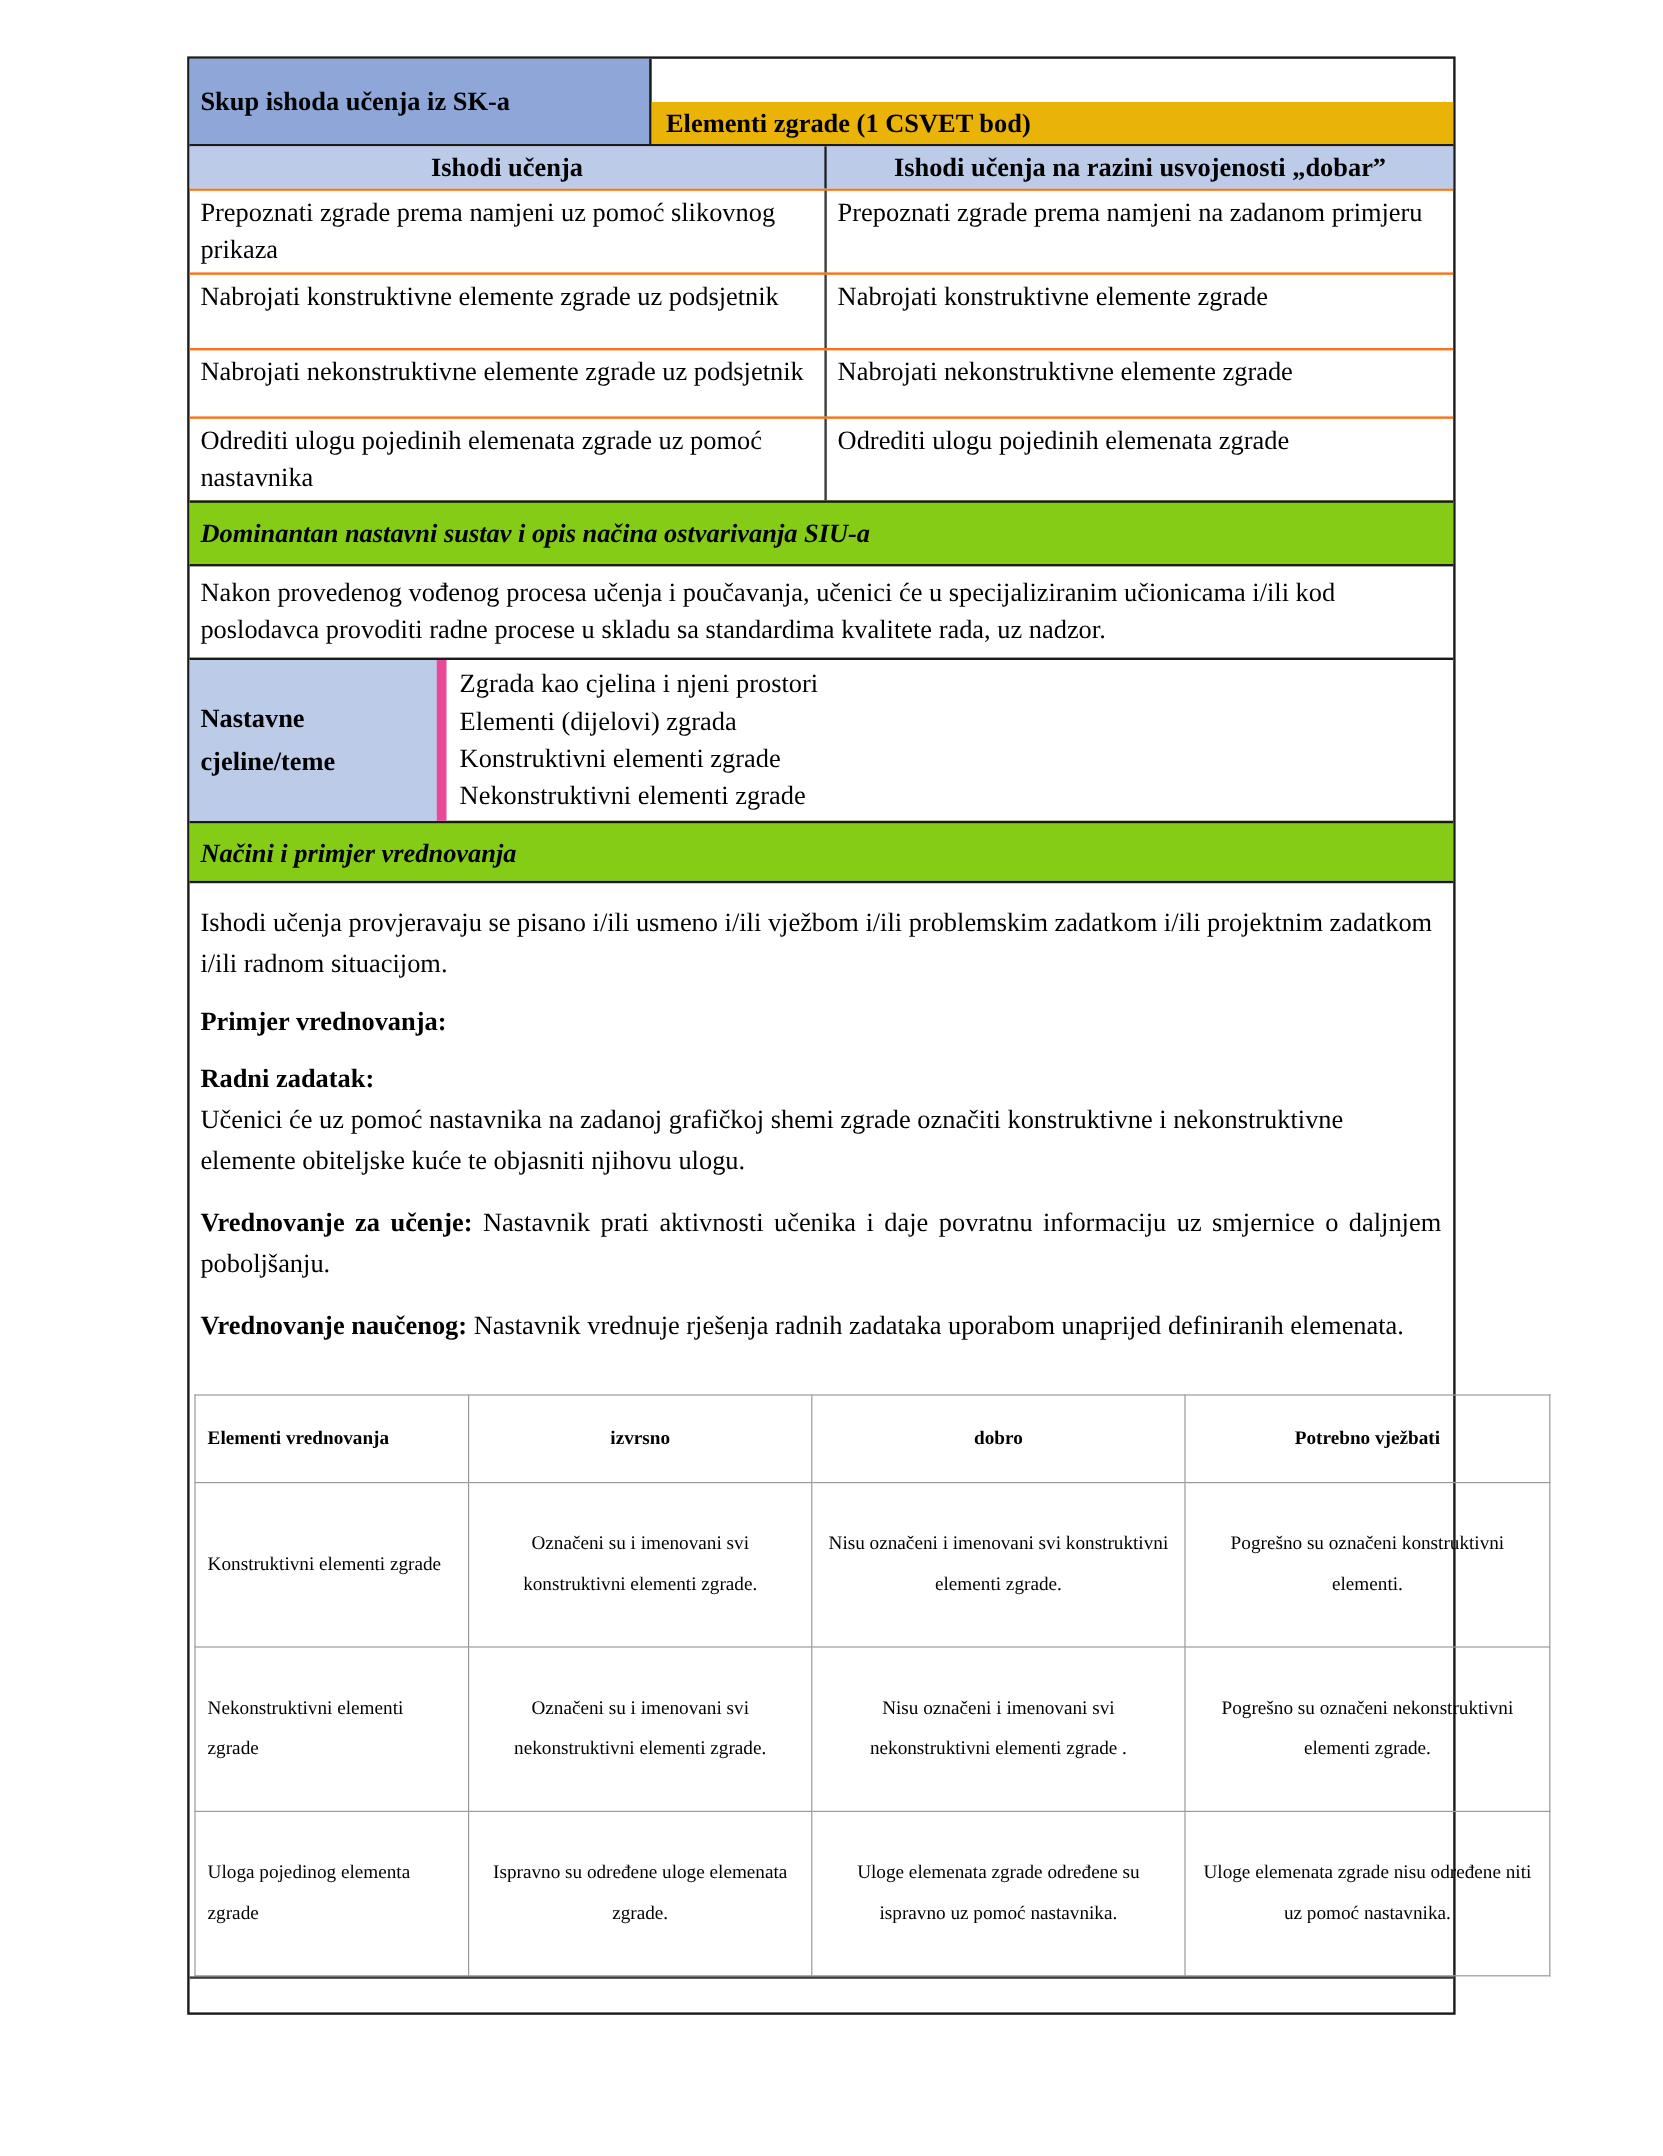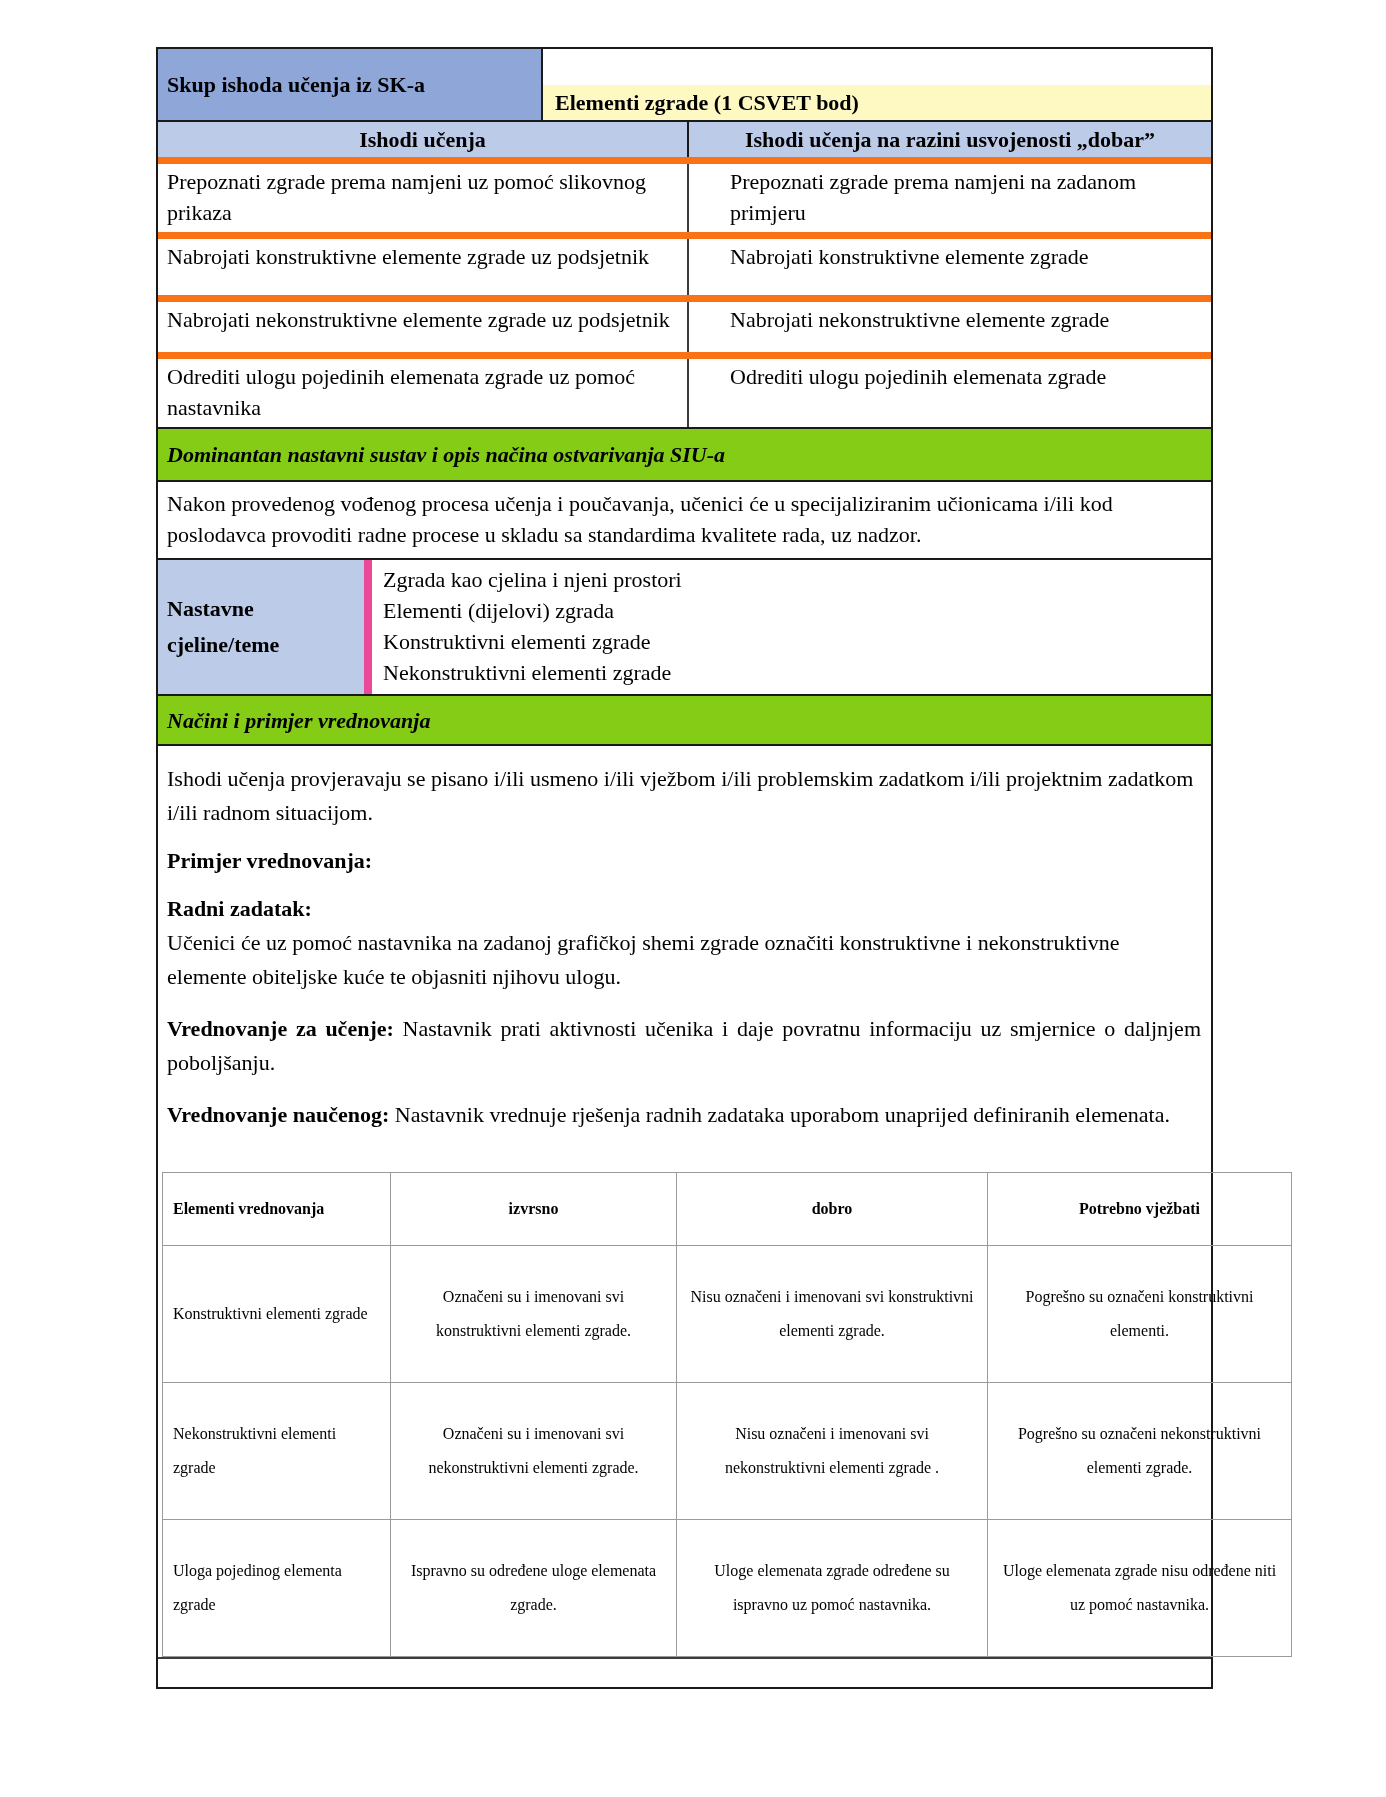--- a/index.html
+++ b/index.html
@@ -27,41 +27,41 @@
   .r-title .c1 {
     width: 385px;
     background: #8fa6d9;
     font-weight: bold;
     display: flex; align-items: center;
     padding: 2px 8px 2px 9px;
     border-right: 2px solid #1a1a1a;
   }
   .r-title .c2 {
     flex: 1;
-    background: #fef9c3;
+    background: #eab308;
     font-weight: bold;
     display: flex; align-items: center;
     padding: 2px 8px 2px 12px;
     margin-top: 36px;
   }
 
   
   .r-colhead { min-height: 37px; border-top: 2px solid #1a1a1a; }
   .r-colhead .cell {
     background: #bccbe8;
     font-weight: bold;
     display: flex; align-items: center; justify-content: center;
     text-align: center;
     padding: 2px 8px;
   }
   .r-colhead .c1 { width: 531px; border-right: 2px solid #1a1a1a; }
   .r-colhead .c2 { flex: 1; }
 
   
-  .r-outcome { border-top: 7px solid #f97316; gap: 32px; }
+  .r-outcome { border-top: 2px solid #f97316; }
   .r-outcome .cell { padding: 2px 9px 4px; }
   .r-outcome .c1 { width: 531px; border-right: 2px solid #3c3c3c; }
   .r-outcome .c2 { flex: 1; }
   .h64 { min-height: 63px; }
   .h58 { min-height: 57px; }
 
   
   .r-bluehead {
     border-top: 2px solid #1a1a1a;
     background: #84cc16;

